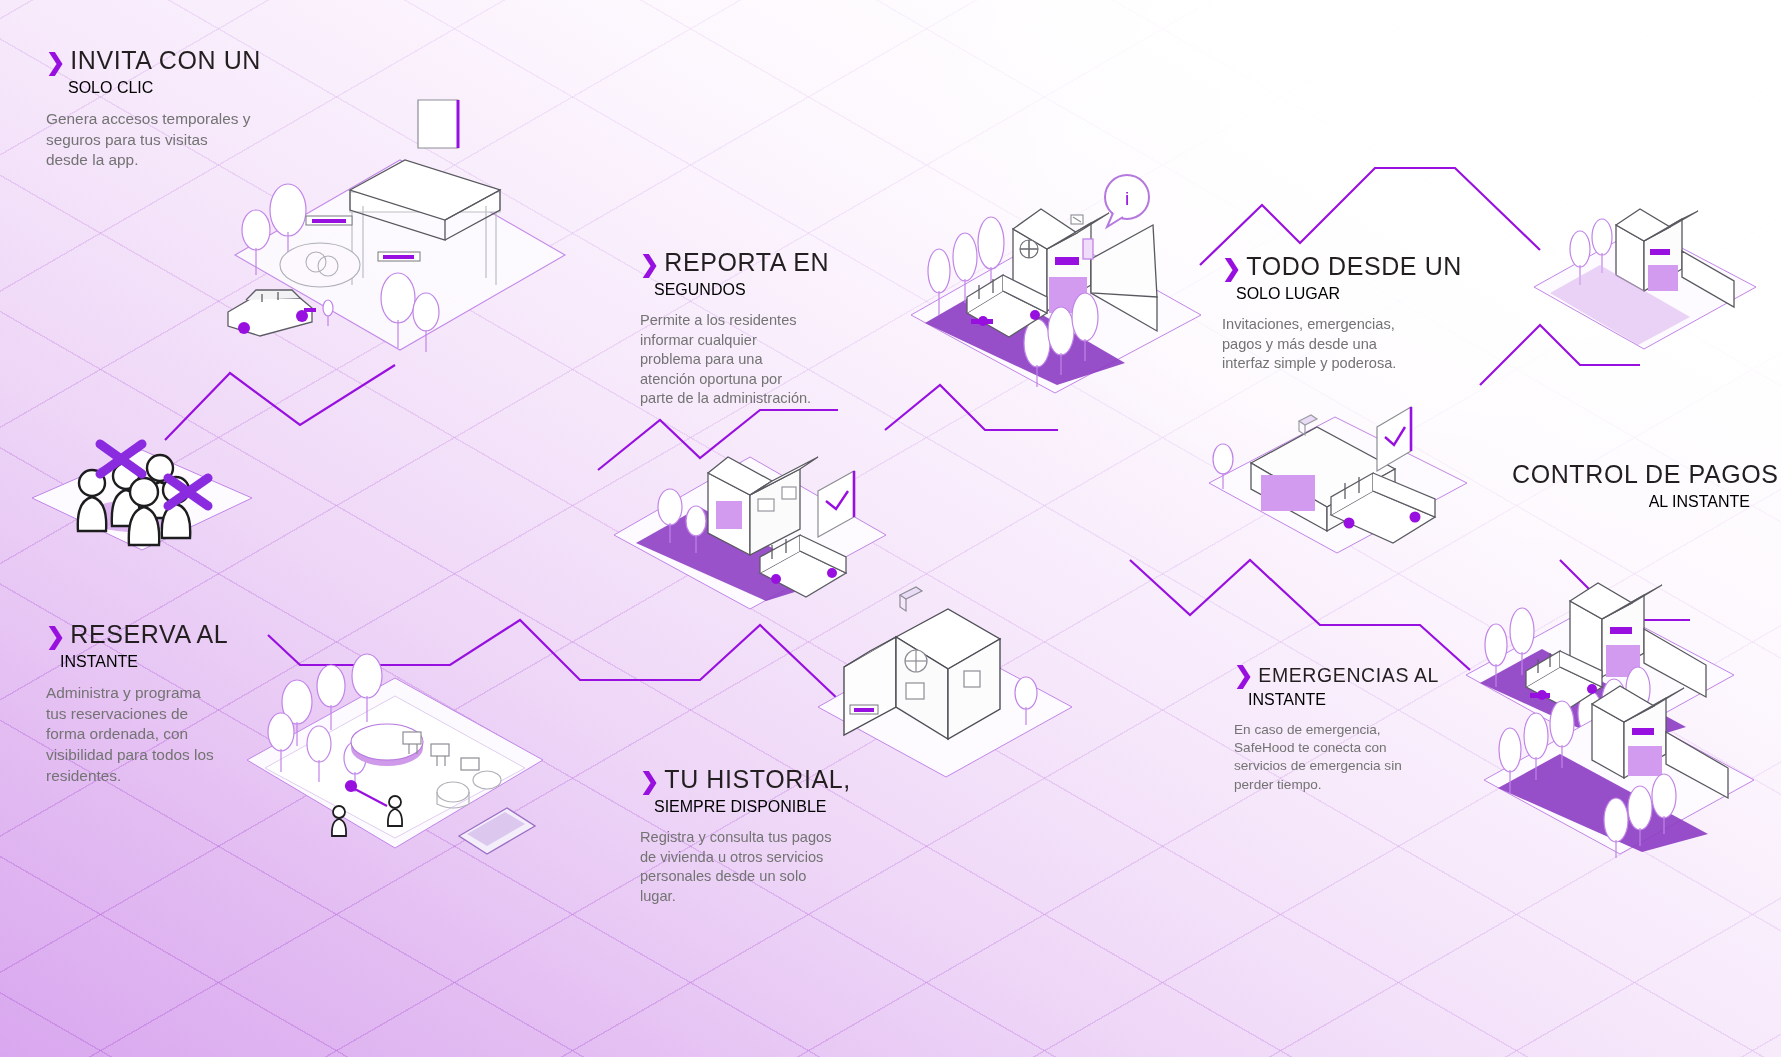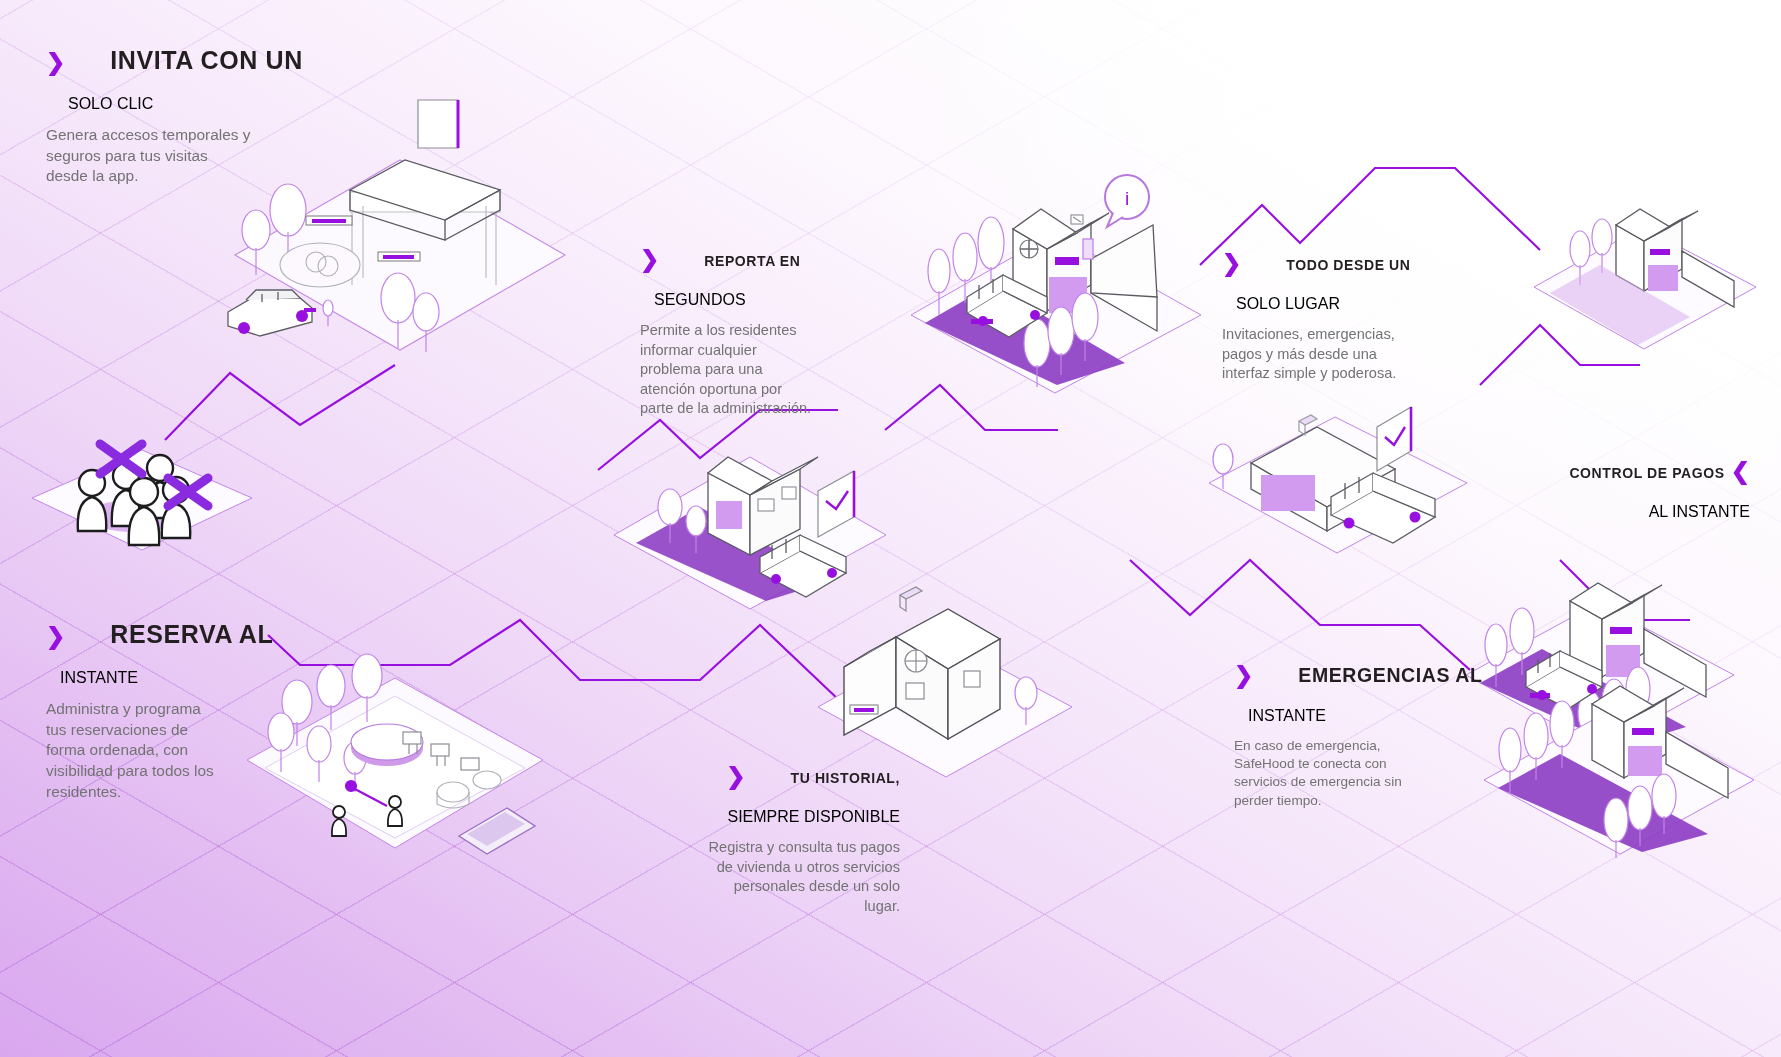--- a/index.html
+++ b/index.html
@@ -35,38 +35,38 @@
   .connectors{ position:absolute; inset:0; }
 
   
   .block{ position:absolute; }
   .bhead{ display:block; white-space:nowrap; }
   .bhead .chev{
     color:#9810e0; font-weight:700; font-size:23px; line-height:1;
     display:inline-block; vertical-align:-1px;
   }
   .bhead .l1{
-    color:#231f20; font-size:24.5px; letter-spacing:.6px; font-weight:700;margin-left:40px;
-  }
-  .line2{ display:block; white-space:nowrap; margin-top:20px; }
+    color:#231f20; font-size:24.5px; letter-spacing:.6px; font-weight:400;
+  }
+  .line2{ display:block; white-space:nowrap; margin-top:4px; }
   .bbody{
     color:#737373; font-size:15.4px; line-height:1.34; margin-top:12px;
     white-space:pre-line;
   }
   .block.align-left{ text-align:left; }
   .block.align-right{ text-align:right; }
   .block.align-right .bhead .chev{ margin-left:6px; }
   .block.align-left  .bhead .chev{ margin-right:5px; }
 
   .t-indent-1 .line2{ padding-left:22px; }
   .t-indent-2 .line2{ padding-left:14px; }
 
   
   .big .bhead .l1, .big .bhead .l2{ font-size:25px; }
-  .sm  .bhead .l1, .sm  .bhead .l2{ font-size:14px; }
+  .sm  .bhead .l1, .sm  .bhead .l2{ font-size:25px; }
   .sm  .bbody{ font-size:14.6px; }
   .xs  .bhead .l1, .xs  .bhead .l2{ font-size:19.5px; }
   .xs  .bbody{ font-size:13.6px; line-height:1.34; }
 
   
   .illus{ position:absolute; }
   .illus svg{ display:block; overflow:visible; }
 </style>
 </head>
 <body>
@@ -549,21 +549,21 @@
       <span class="chev">❯</span><span class="l1">RESERVA AL</span>
     </span>
     <span class="line2"><span class="l2">INSTANTE</span></span>
     <div class="bbody">Administra y programa
 tus reservaciones de
 forma ordenada, con
 visibilidad para todos los
 residentes.</div>
   </div>
 
-  <div class="block align-left sm t-indent-2" style="left:640px;top:765px;width:260px;text-align:right;">
+  <div class="block align-left sm t-indent-2" style="left:640px;top:765px;width:260px;">
     <span class="bhead">
       <span class="chev">❯</span><span class="l1">TU HISTORIAL,</span>
     </span>
     <span class="line2"><span class="l2">SIEMPRE DISPONIBLE</span></span>
     <div class="bbody">Registra y consulta tus pagos
 de vivienda u otros servicios
 personales desde un solo
 lugar.</div>
   </div>
 

